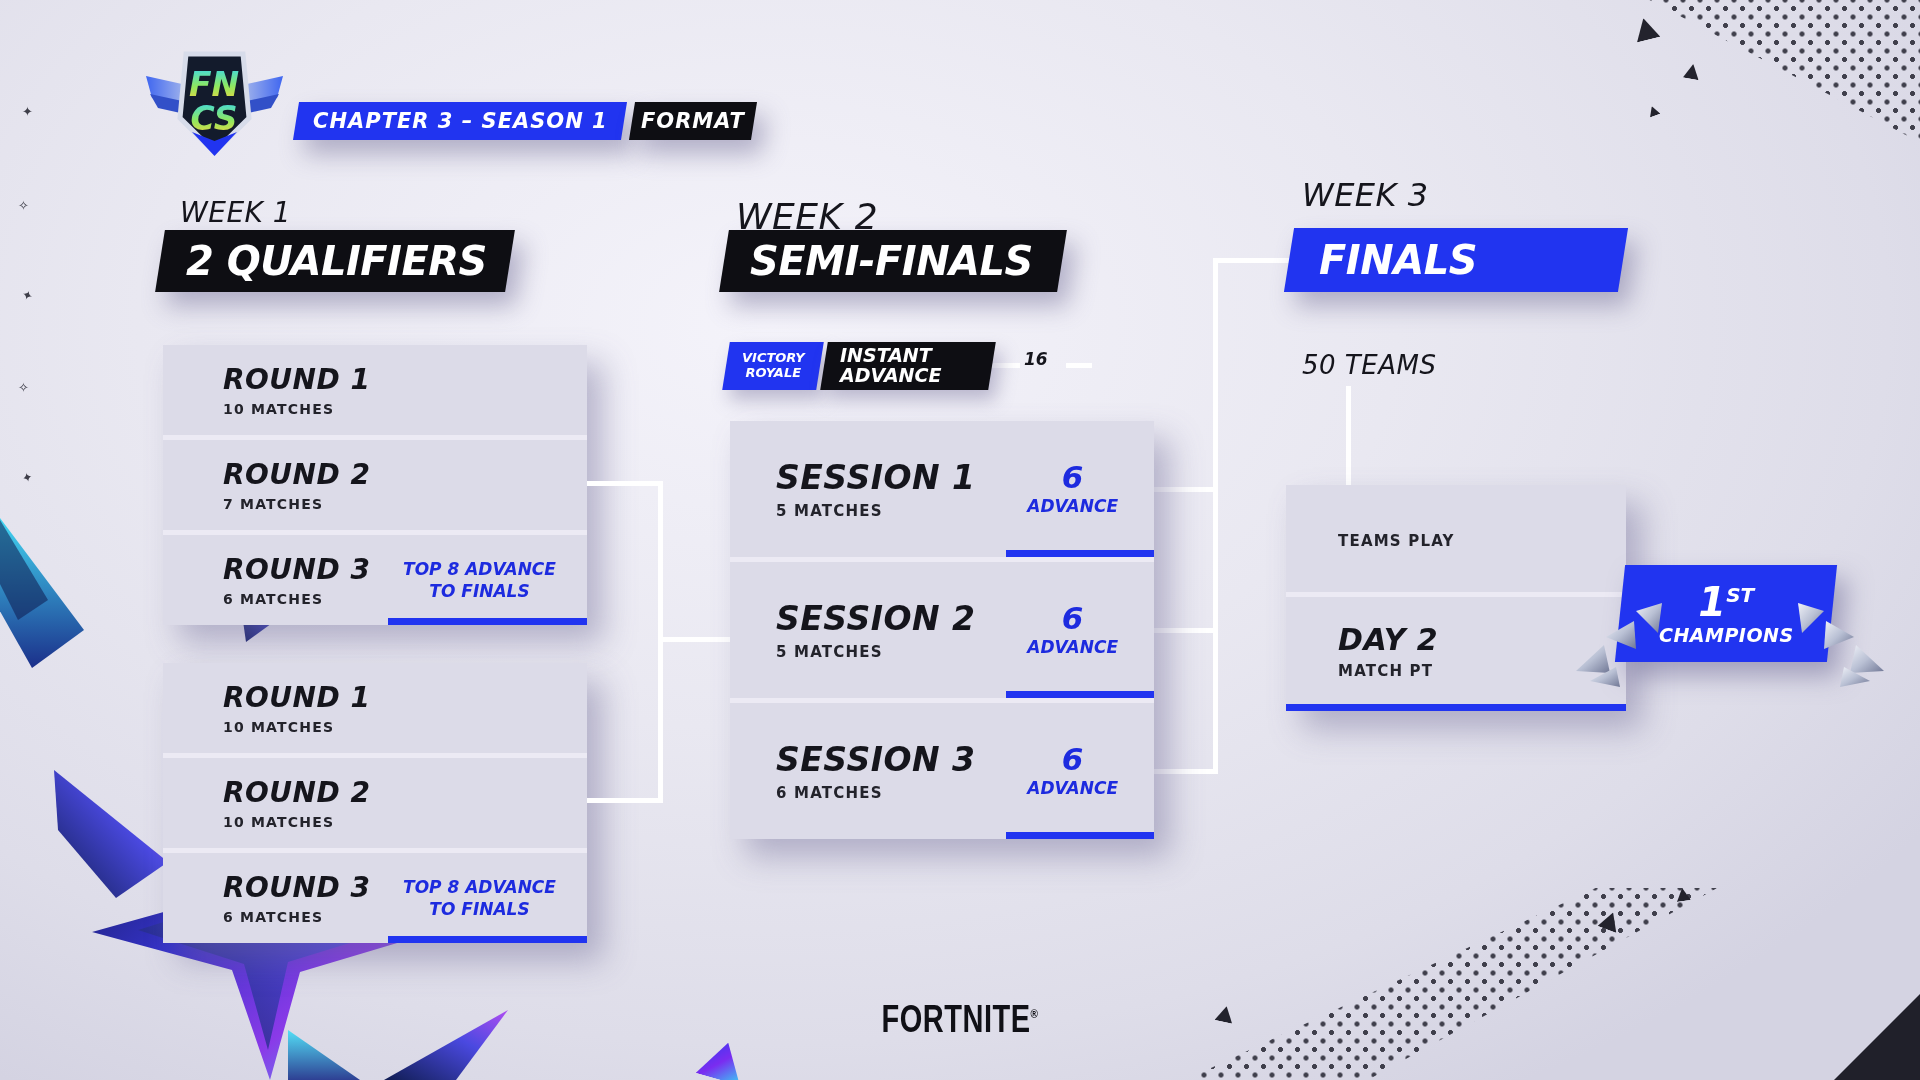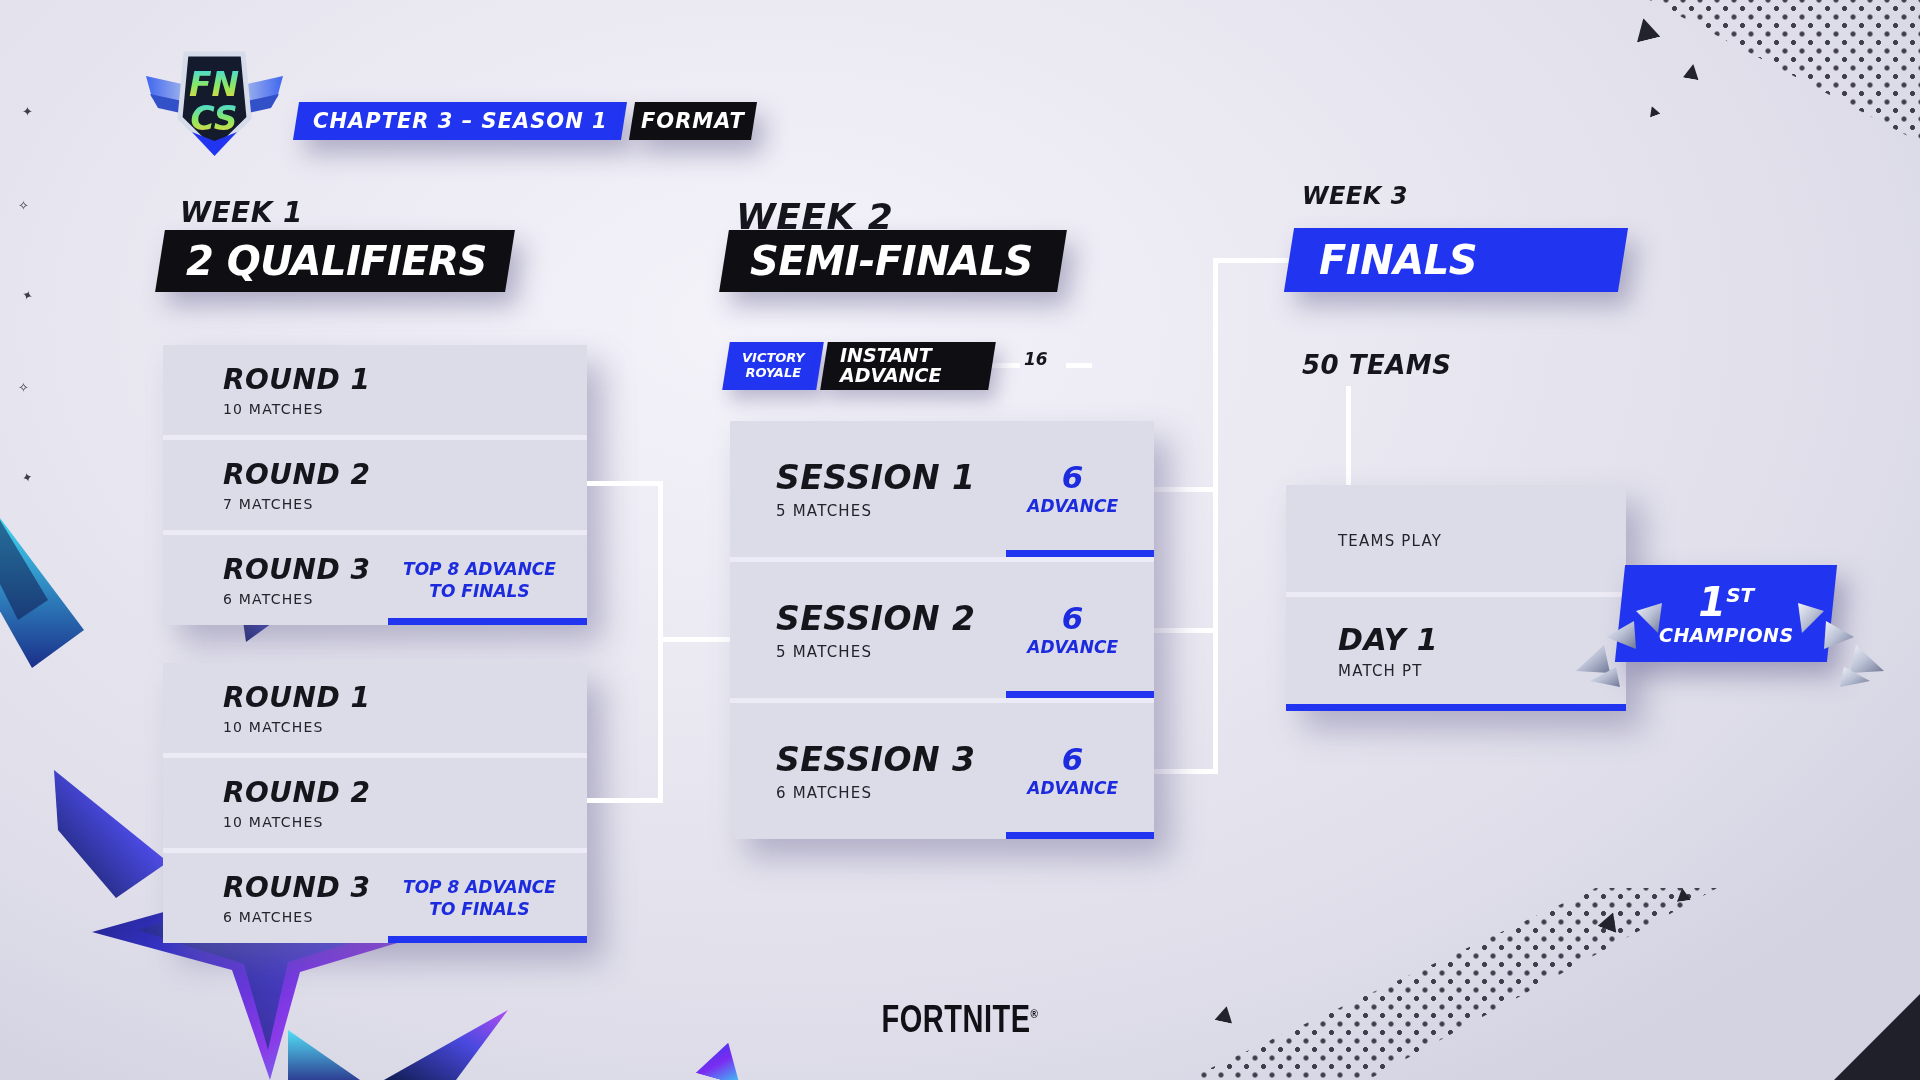--- a/index.html
+++ b/index.html
@@ -7,30 +7,30 @@
     --blueText:#1D2BDF;
     --black:#0E0E13;
     --panel:#DCDBE8;
     --line:#FFFFFF;
   }
   *{margin:0;padding:0;box-sizing:border-box;}
   body{background:#c9c8d8;font-family:"DejaVu Sans","Liberation Sans",sans-serif;}
   .stage{position:relative;width:1920px;height:1080px;overflow:hidden;
     background:radial-gradient(1400px 900px at 40% 30%, #f4f3fa 0%, #e9e8f1 45%, #dedde9 80%, #d4d3e2 100%);}
   .abs{position:absolute;}
-  .hd{position:absolute;font-weight:bold;font-style:italic;color:#15151c;letter-spacing:.5px;white-space:nowrap;}
+  .hd{position:absolute;font-weight:normal;font-style:italic;color:#15151c;letter-spacing:.5px;white-space:nowrap;}
   .banner{position:absolute;transform:skewX(-9deg);display:flex;align-items:center;box-shadow:12px 14px 24px rgba(104,100,145,.45);}
   .banner.black{background:var(--black);}
   .banner.blue{background:var(--blue);}
   .banner .txt{transform:skewX(9deg);font-weight:bold;font-style:italic;color:#fff;white-space:nowrap;letter-spacing:-0.5px;}
   .panel{position:absolute;display:flex;flex-direction:column;background:var(--panel);box-shadow:16px 18px 30px rgba(104,100,145,.42);}
   .divider{height:5px;background:#eceaf4;flex:none;}
   .prow{flex:1;display:flex;flex-direction:column;justify-content:center;position:relative;padding-left:60px;}
   .rtitle{font-weight:bold;font-style:italic;font-size:28px;color:#15151c;letter-spacing:.5px;}
-  .rsub{font-weight:normal;font-size:14px;color:#23232b;letter-spacing:1.2px;margin-top:5px;}
+  .rsub{font-weight:bold;font-size:14px;color:#23232b;letter-spacing:1.2px;margin-top:5px;}
   .session .prow{padding-left:46px;}
   .session .rtitle{font-size:33px;}
   .session .rsub{font-size:15px;}
   .dayp .prow{padding-left:52px;}
   .dayp .rtitle{font-size:30px;}
   .dayp .rsub{font-size:15px;}
   .note{position:absolute;right:10px;top:50%;transform:translateY(-50%);width:195px;text-align:center;color:var(--blueText);font-weight:bold;font-style:italic;font-size:17px;line-height:1.3;}
   .adv{position:absolute;right:36px;top:50%;transform:translateY(-50%);text-align:center;color:var(--blueText);font-weight:bold;font-style:italic;}
   .adv .n{font-size:31px;line-height:1;}
   .adv .l{font-size:17px;margin-top:3px;}
@@ -248,33 +248,33 @@
       <div class="rtitle">SESSION 3</div>
       <div class="rsub">6 MATCHES</div>
       <div class="adv">
         <div class="n">6</div>
         <div class="l">ADVANCE</div>
       </div>
       <div class="bar" style="left:65%;right:0"></div>
     </div>
   </div>
 
-  <div class="hd" style="left:1302px;top:182px;font-size:24px">WEEK 3</div>
+  <div class="hd" style="left:1302px;top:176px;font-size:32px">WEEK 3</div>
   <div class="banner blue" style="left:1289px;top:228px;width:334px;height:64px">
     <span class="txt" style="font-size:40px;padding-left:30px">FINALS</span>
   </div>
   <div class="hd" style="left:1302px;top:350px;font-size:26px">50 TEAMS</div>
 
   <div class="panel dayp" style="left:1286px;top:485px;width:340px;height:226px">
     <div class="prow">
       <div class="rsub">TEAMS PLAY</div>
     </div>
     <div class="divider"></div>
     <div class="prow">
-      <div class="rtitle">DAY 1</div>
+      <div class="rtitle">DAY 2</div>
       <div class="rsub">MATCH PT</div>
     </div>
     <div class="bar-full"></div>
   </div>
 
   <div class="champ">
     <div class="inner">
       <div class="place"><span>1</span><sup>ST</sup></div>
       <div class="clabel">CHAMPIONS</div>
     </div>

